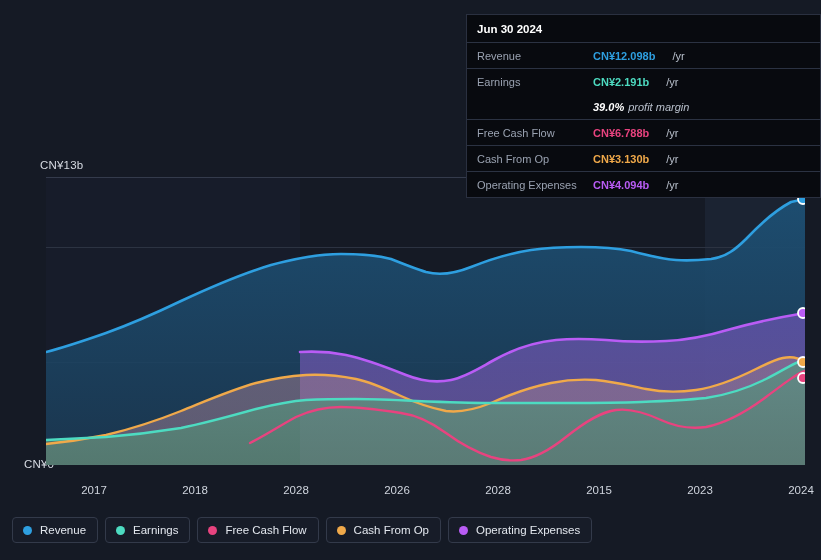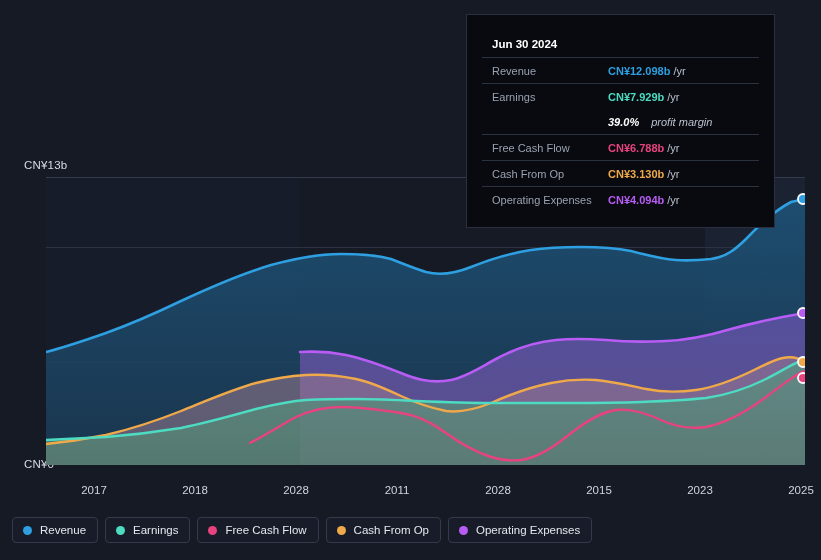--- a/index.html
+++ b/index.html
@@ -17,56 +17,56 @@
   .plot{position:absolute;left:46px;top:177px;width:759px;height:288px;}
   .plot svg{display:block;width:759px;height:288px;}
 
   .axis-label{
     position:absolute;
     font-size:11.5px;
     color:#d7dbe3;
     letter-spacing:.2px;
     white-space:nowrap;
   }
-  #y-top{left:24px;top:159px;}
+  #y-top{left:40px;top:159px;}
   #y-bottom{left:24px;top:458px;}
 
   .xticks{position:absolute;left:0;top:484px;width:821px;height:16px;margin-left:46px;}
   .xtick{
     position:absolute;
     font-size:11.5px;
     color:#cfd4dd;
     transform:translateX(-50%);
     white-space:nowrap;
   }
 
   
   .tooltip{
-    position:absolute;left:466px;top:14px;width:309px;
+    position:absolute;left:466px;top:14px;width:355px;
     background:#080a0f;
     border:1px solid #2a3040;
     box-sizing:border-box;
-    padding:15px;
+    padding:0;
   }
   .tt-title{
     font-size:11.5px;font-weight:bold;color:#ffffff;
     padding:8px 10px 7px 10px;
   }
   .tt-row{
     display:flex;align-items:center;
     border-top:1px solid #2b3242;
     padding:4px 10px 4px 10px;
     font-size:11px;
     min-height:17px;
   }
   .tt-row.no-border{border-top:none;font-style:italic;}
   .tt-label{width:116px;color:#9aa2b1;flex:none;}
   .tt-val{font-weight:bold;}
-  .tt-unit{color:#b9c0cc;font-weight:normal;margin-left:3px;}
-  .tt-sub{color:#b9c0cc;font-weight:normal;margin-left:12px;text-align:center;}
+  .tt-unit{color:#b9c0cc;font-weight:normal;margin-left:17px;}
+  .tt-sub{color:#b9c0cc;font-weight:normal;margin-left:4px;text-align:center;}
 
   
   .legend{
     position:absolute;left:12px;top:517px;
     display:flex;gap:7px;
   }
   .legend-item{
     display:flex;align-items:center;gap:8px;
     border:1px solid #333a4a;
     border-radius:4px;
@@ -181,39 +181,39 @@
       <circle cx="757" cy="136" r="5" fill="#b95cf5" stroke="#ffffff" stroke-width="1.8"></circle>
       <circle cx="757" cy="185" r="5" fill="#f0a94a" stroke="#ffffff" stroke-width="1.8"></circle>
       <circle cx="757" cy="201" r="5" fill="#e8437f" stroke="#ffffff" stroke-width="1.8"></circle>
     </svg>
   </div>
 
   <div class="xticks">
     <div class="xtick" style="left:48px">2017</div>
     <div class="xtick" style="left:149px">2018</div>
     <div class="xtick" style="left:250px">2028</div>
-    <div class="xtick" style="left:351px">2011</div>
+    <div class="xtick" style="left:351px">2026</div>
     <div class="xtick" style="left:452px">2028</div>
     <div class="xtick" style="left:553px">2015</div>
     <div class="xtick" style="left:654px">2023</div>
-    <div class="xtick" style="left:755px">2025</div>
+    <div class="xtick" style="left:755px">2024</div>
   </div>
 
   <div class="tooltip">
     <div class="tt-title">Jun 30 2024</div>
 
     <div class="tt-row">
       <div class="tt-label">Revenue</div>
       <div class="tt-val" style="color:#2e9fe0">CN¥12.098b</div>
       <div class="tt-unit">/yr</div>
     </div>
 
     <div class="tt-row">
       <div class="tt-label">Earnings</div>
-      <div class="tt-val" style="color:#4ddbc1">CN¥7.929b</div>
+      <div class="tt-val" style="color:#4ddbc1">CN¥2.191b</div>
       <div class="tt-unit">/yr</div>
     </div>
 
     <div class="tt-row no-border">
       <div class="tt-label"></div>
       <div class="tt-val" style="color:#ffffff">39.0%</div>
       <div class="tt-sub">profit margin</div>
     </div>
 
     <div class="tt-row">

